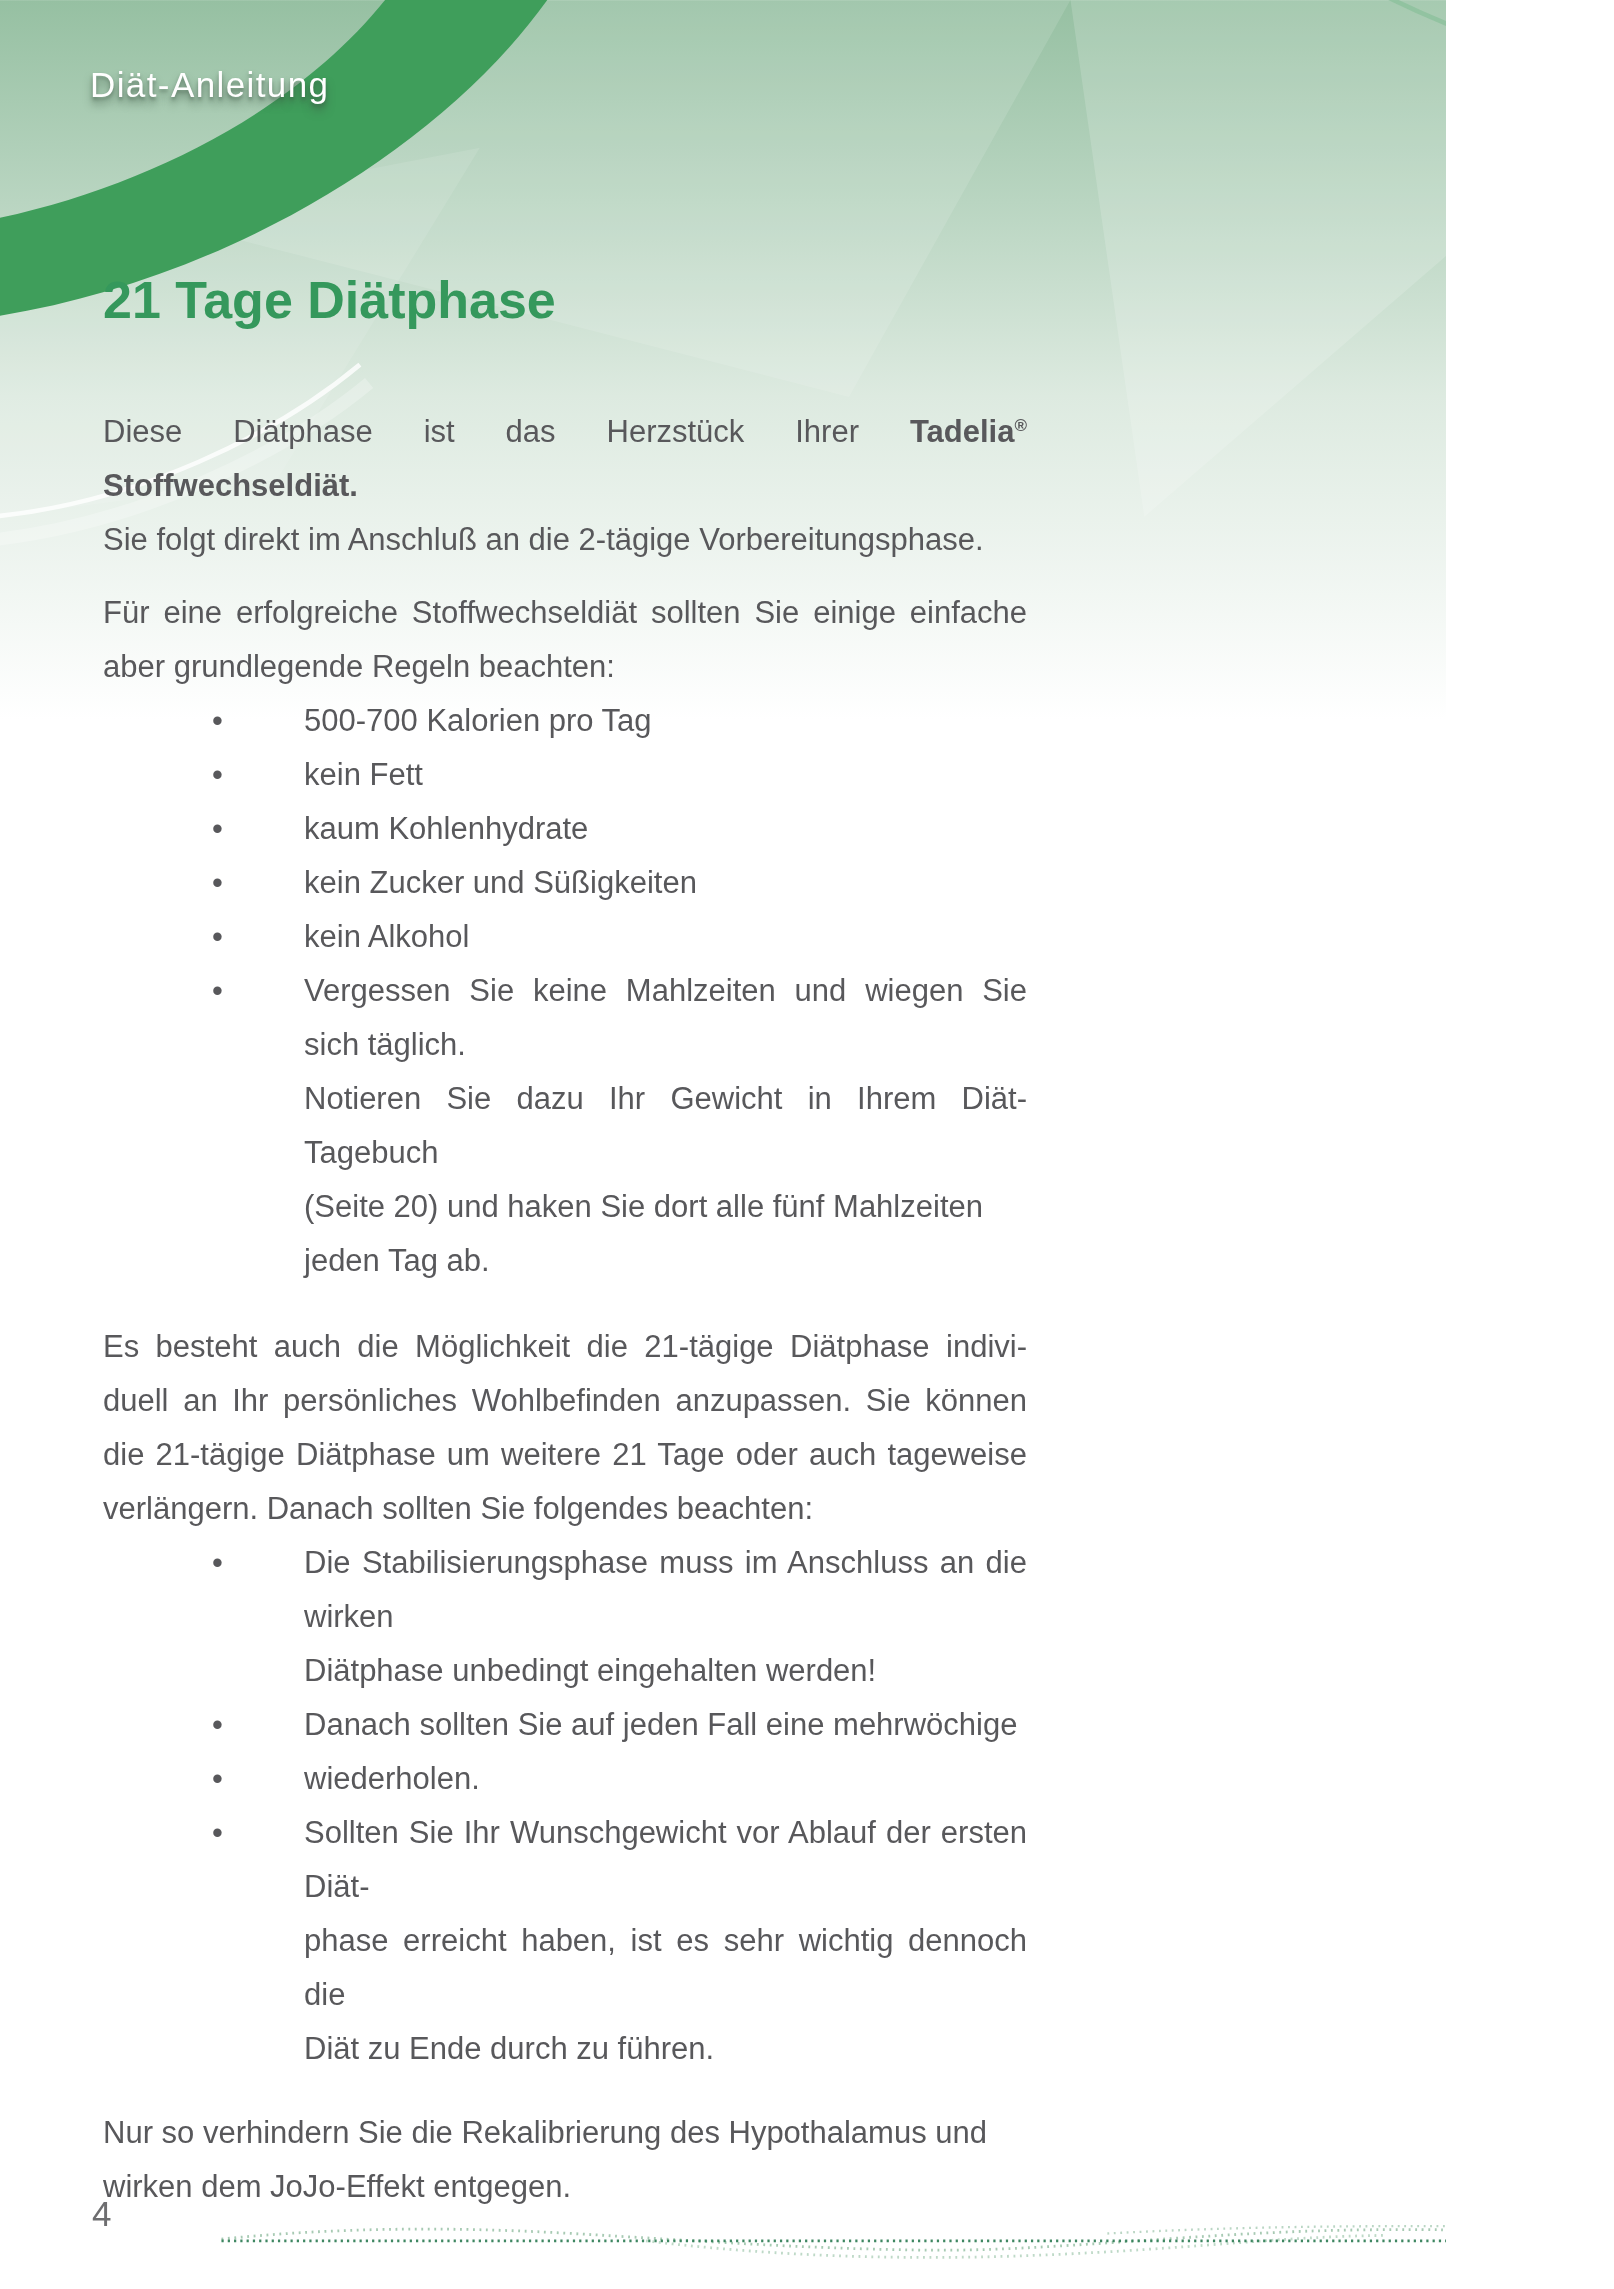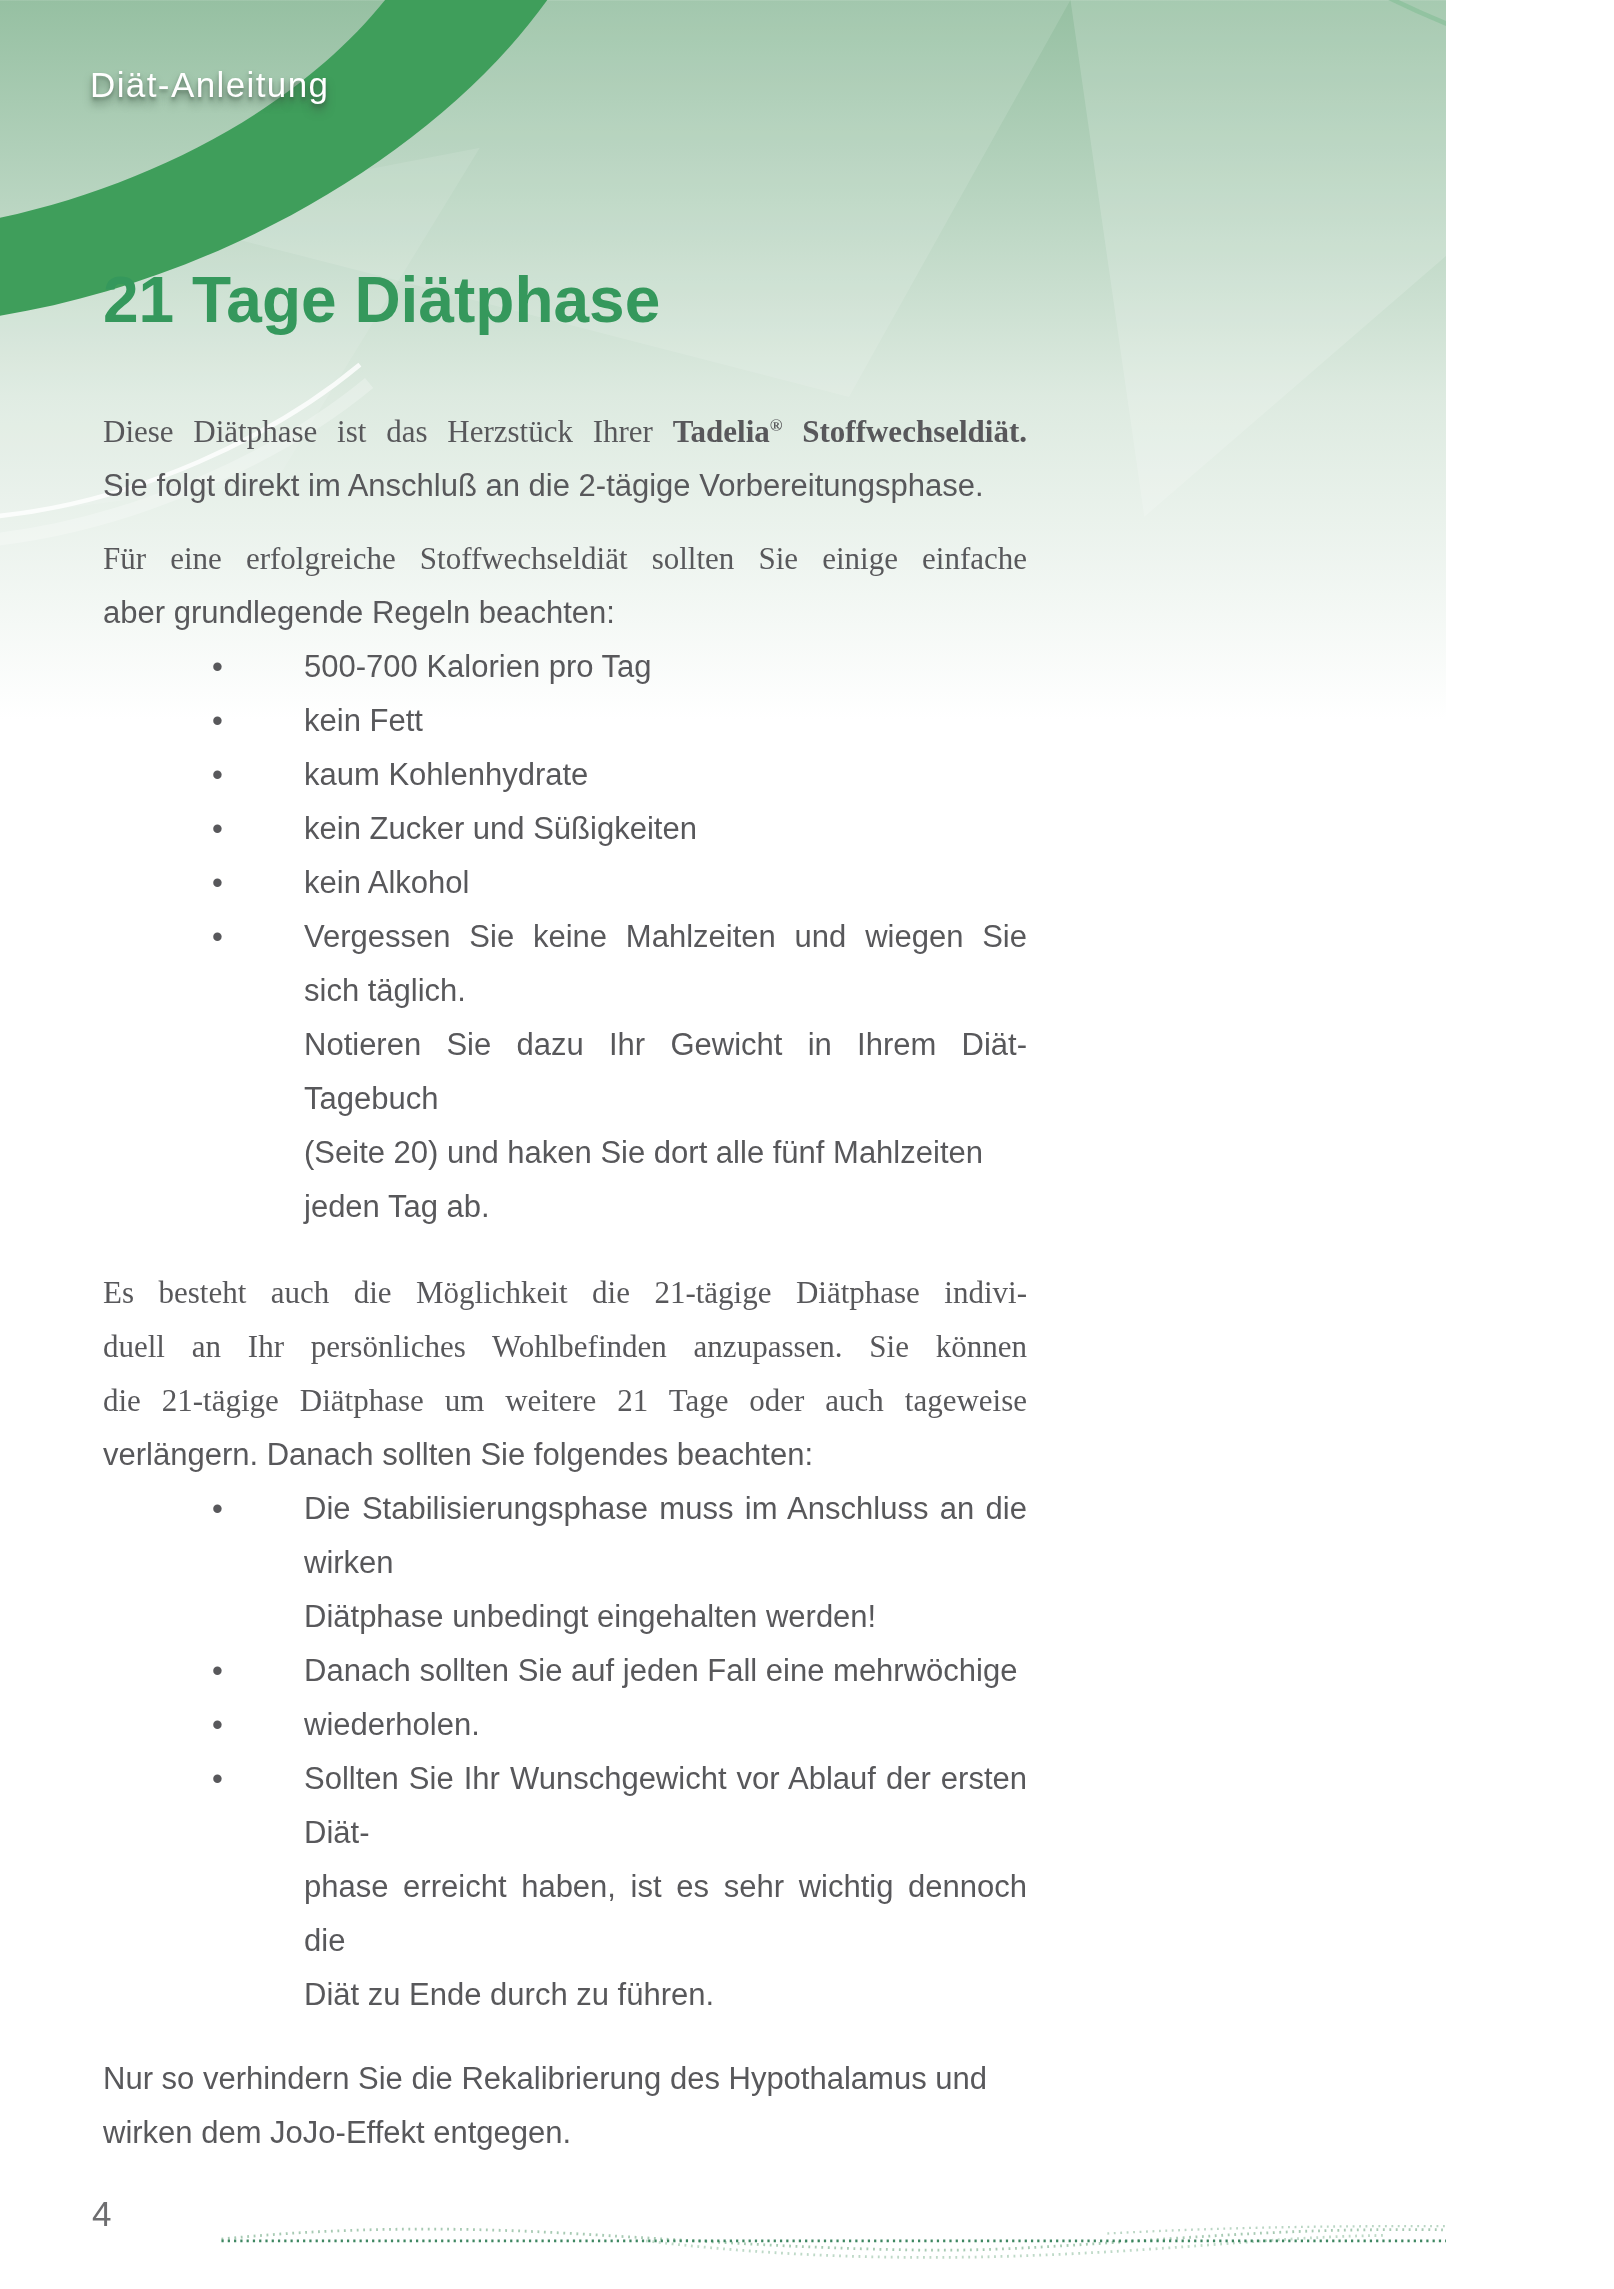--- a/index.html
+++ b/index.html
@@ -16,33 +16,33 @@
   .header-bg svg { display:block; }
   .header-label {
     position:absolute; top:65px; left:90px;
     font-size:35px; letter-spacing:1.4px; color:#ffffff;
     text-shadow:0 6.5px 8.3px rgba(60,85,66,.6), 0 2.8px 3.7px rgba(60,85,66,.45);
   }
   
   .title {
     position:relative; margin:0;
     padding:273px 0 0 103px;
-    font-size:64px; line-height:55px; font-weight:bold;
+    font-size:52px; line-height:55px; font-weight:bold;
     color:#35985c;
   }
   .rule { display:block; margin-top:24px; }
   
   .content {
     position:relative;
     margin:26px 419px 0 103px;  
     font-size:31px; line-height:54px;
   }
   .content p { margin:0; }
   .ln { text-align:justify; text-align-last:left; }
-  .ln.j { text-align-last:justify;font-family:Liberation Serif, serif; }
+  .ln.j { text-align-last:justify; }
   .b { font-weight:bold; }
   sup.reg { font-size:.55em; line-height:0; vertical-align:super; }
   .mb-a { margin-bottom:29px !important; }
   .mb-b { margin-bottom:19.4px !important; }
   .mb-c { margin-bottom:32px !important; }
   .mb-d { margin-bottom:16.6px !important; }
   .mb-e { margin-bottom:30px !important; }
   ul.blist { list-style:none; margin:0; padding:0; }
   ul.blist li { position:relative; padding-left:201px; }
   .bullet {

